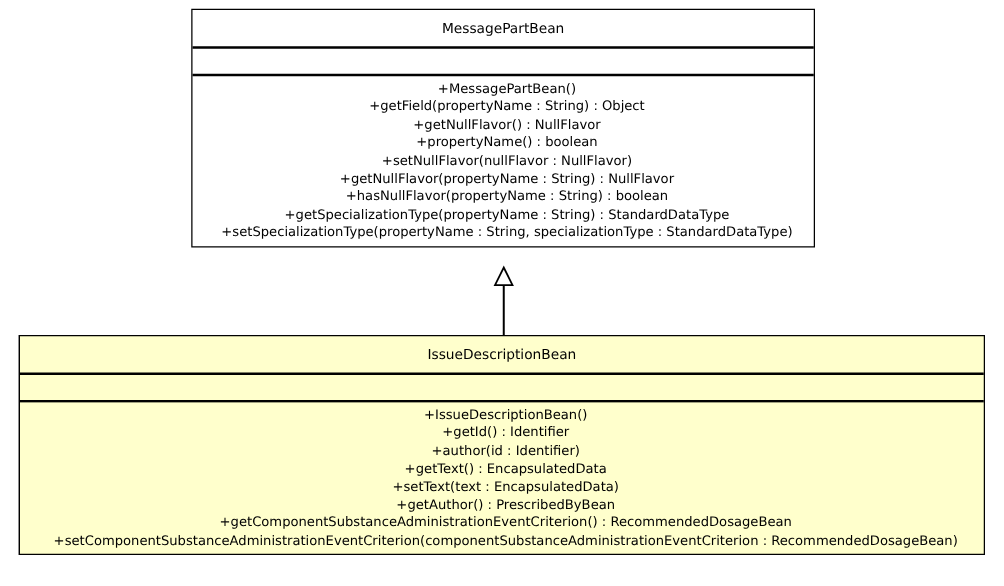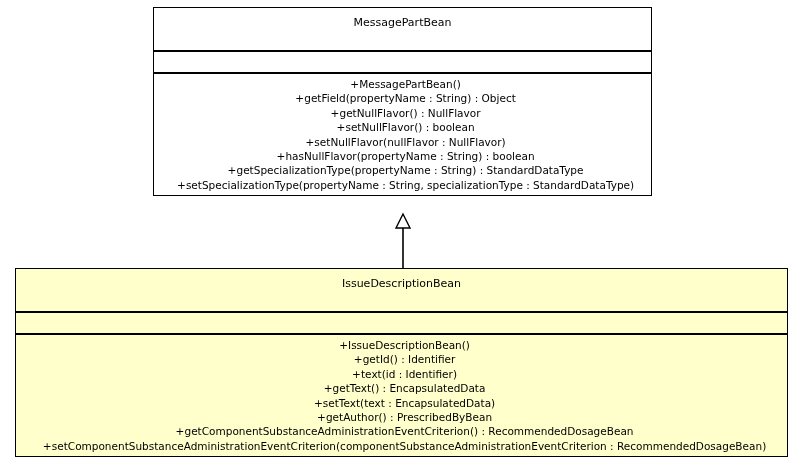--- a/index.html
+++ b/index.html
@@ -28,21 +28,21 @@
     background: #ffffff;
   }
   .uml-class .class-name {
     box-sizing: border-box;
     text-align: center;
     font-size: 11px;
     color: #000000;
     border-bottom: 2px solid #000000;
     line-height: 1;
     padding-top: 9px;
-    padding-bottom: 22px;
+    padding-bottom: 9px;
     white-space: nowrap;
     overflow: hidden;
   }
   .uml-class .attr-compartment {
     box-sizing: border-box;
     border-bottom: 2px solid #000000;
     height: 22px;
   }
   .uml-class .ops-compartment {
     box-sizing: border-box;
@@ -107,24 +107,27 @@
       <div class="member">
         <span class="vis">+</span><span>MessagePartBean()</span>
       </div>
       <div class="member">
         <span class="vis">+</span><span>getField(propertyName : String) : Object</span>
       </div>
       <div class="member">
         <span class="vis">+</span><span>getNullFlavor() : NullFlavor</span>
       </div>
       <div class="member">
-        <span class="vis">+</span><span>setNullFlavor() : boolean</span>
+        <span class="vis">+</span><span>propertyName() : boolean</span>
       </div>
       <div class="member">
         <span class="vis">+</span><span>setNullFlavor(nullFlavor : NullFlavor)</span>
+      </div>
+      <div class="member">
+        <span class="vis">+</span><span>getNullFlavor(propertyName : String) : NullFlavor</span>
       </div>
       <div class="member">
         <span class="vis">+</span><span>hasNullFlavor(propertyName : String) : boolean</span>
       </div>
       <div class="member">
         <span class="vis">+</span><span>getSpecializationType(propertyName : String) : StandardDataType</span>
       </div>
       <div class="member">
         <span class="vis">+</span><span>setSpecializationType(propertyName : String, specializationType : StandardDataType)</span>
       </div>
@@ -135,21 +138,21 @@
     <div class="class-name">IssueDescriptionBean</div>
     <div class="attr-compartment"></div>
     <div class="ops-compartment">
       <div class="member">
         <span class="vis">+</span><span>IssueDescriptionBean()</span>
       </div>
       <div class="member">
         <span class="vis">+</span><span>getId() : Identifier</span>
       </div>
       <div class="member">
-        <span class="vis">+</span><span>text(id : Identifier)</span>
+        <span class="vis">+</span><span>author(id : Identifier)</span>
       </div>
       <div class="member">
         <span class="vis">+</span><span>getText() : EncapsulatedData</span>
       </div>
       <div class="member">
         <span class="vis">+</span><span>setText(text : EncapsulatedData)</span>
       </div>
       <div class="member">
         <span class="vis">+</span><span>getAuthor() : PrescribedByBean</span>
       </div>

